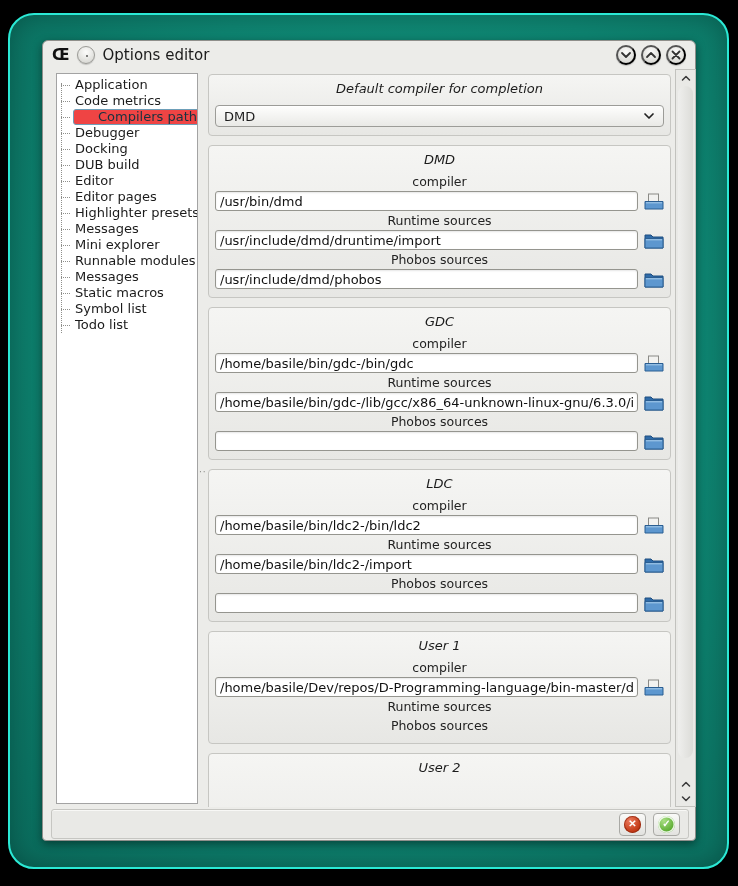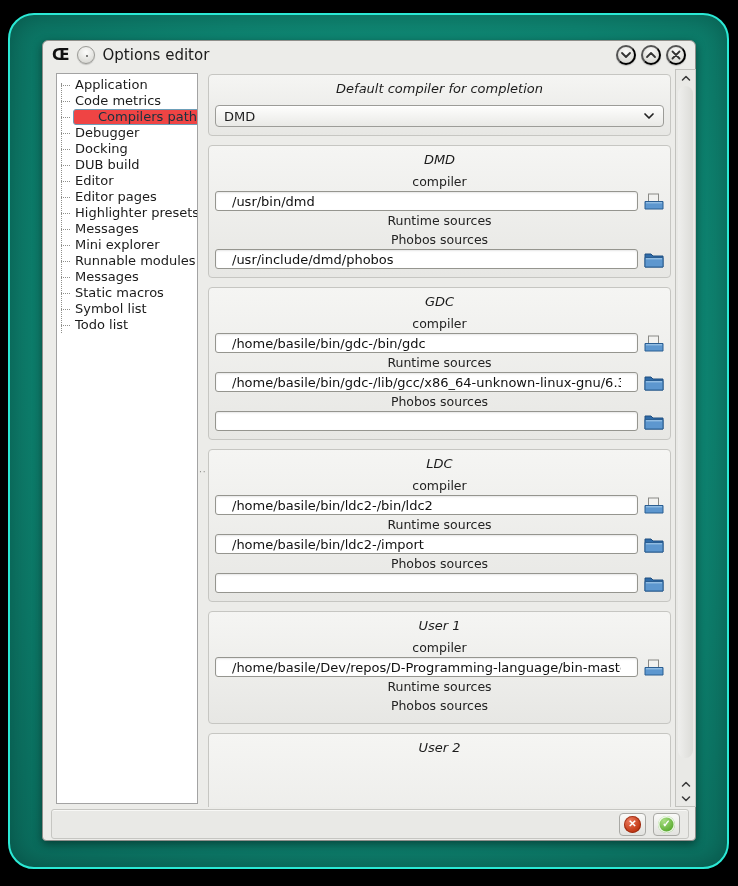--- a/index.html
+++ b/index.html
@@ -77,21 +77,21 @@
     background:linear-gradient(#F5F5F3,#E7E7E4);
     border:1px solid #C6C6C2; border-radius:4px;
     padding:6px 6px 8px;
   }
   .group-title { text-align:center; font-size:13px; height:20px; color:#1c1c1c;font-style:italic; }
   .field-label { text-align:center; font-size:12.5px; height:19px; padding-top:2px; color:#232323; }
   .field-row { display:flex; align-items:center; gap:6px; height:20px; }
   .path-input {
     flex:1; height:20px; min-width:0;
     border:1px solid #95958F; border-radius:3px;
-    background:#fff; padding:0 16px; font-size:13px;
+    background:#fff; padding:0 4px; font-size:13px;
     font-family:"DejaVu Sans","Liberation Sans",sans-serif;
     box-shadow:inset 0 1px 2px rgba(0,0,0,.10);
     color:#111; white-space:nowrap; overflow:hidden;
   }
   .icon-btn { width:20px; height:18px; border:none; background:transparent; padding:0; cursor:default; }
   .icon-btn svg { display:block; }
   
   .combo {
     margin-top:4px; height:22px;
     border:1px solid #9C9C98; border-radius:4px;
@@ -222,20 +222,28 @@
         <div class="field-label">compiler</div>
         <div class="field-row">
           <input class="path-input" value="/usr/bin/dmd" style="">
           <button class="icon-btn"><span><svg width="20" height="17" viewBox="0 0 20 17">
                   <rect x="4.5" y="1" width="10" height="9" fill="#F2F2F0" stroke="#8A8A86"></rect>
                   <path d="M1 8.5 h18 v7.5 H1 z" fill="#5D97CF" stroke="#2A5E92"></path>
                   <path d="M2 9.8 h16" stroke="#A9CCEA" stroke-width="1"></path>
                 </svg></span></button>
         </div>
         <div class="field-label">Runtime sources</div>
+        <div class="field-row">
+          <input class="path-input" value="/usr/include/dmd/druntime/import" style="">
+          <button class="icon-btn"><span><svg width="20" height="17" viewBox="0 0 20 17">
+                  <path d="M1 3 h6 l2 2 h10 v11 H1 z" fill="#2F6BA8" stroke="#1F4E80"></path>
+                  <path d="M1 6.5 h18 v9.5 H1 z" fill="#5D97CF" stroke="#2A5E92"></path>
+                  <path d="M2 7.8 h16" stroke="#A9CCEA" stroke-width="1"></path>
+                </svg></span></button>
+        </div>
         <div class="field-label">Phobos sources</div>
         <div class="field-row">
           <input class="path-input" value="/usr/include/dmd/phobos" style="">
           <button class="icon-btn"><span><svg width="20" height="17" viewBox="0 0 20 17">
                   <path d="M1 3 h6 l2 2 h10 v11 H1 z" fill="#2F6BA8" stroke="#1F4E80"></path>
                   <path d="M1 6.5 h18 v9.5 H1 z" fill="#5D97CF" stroke="#2A5E92"></path>
                   <path d="M2 7.8 h16" stroke="#A9CCEA" stroke-width="1"></path>
                 </svg></span></button>
         </div>
       </div>

